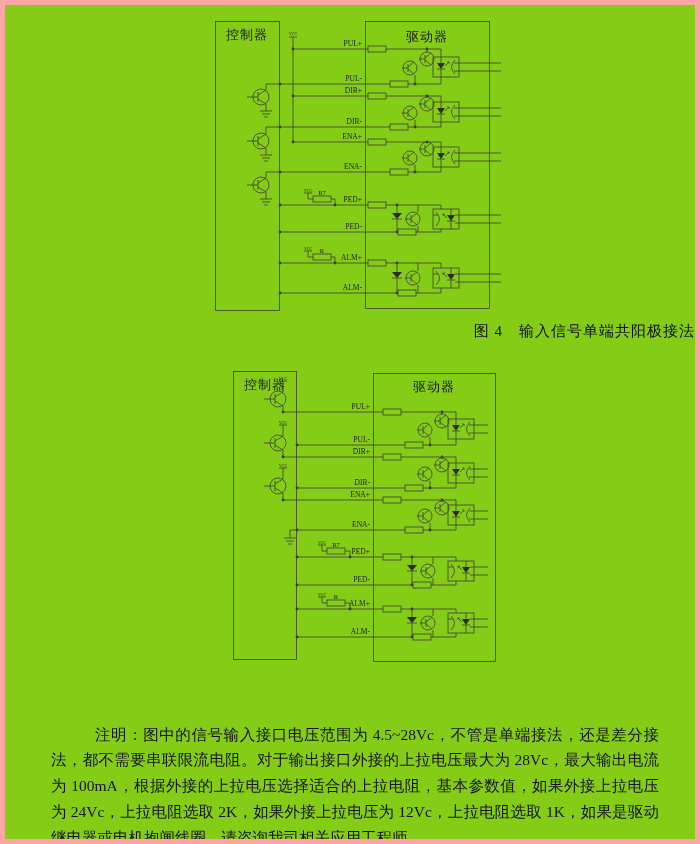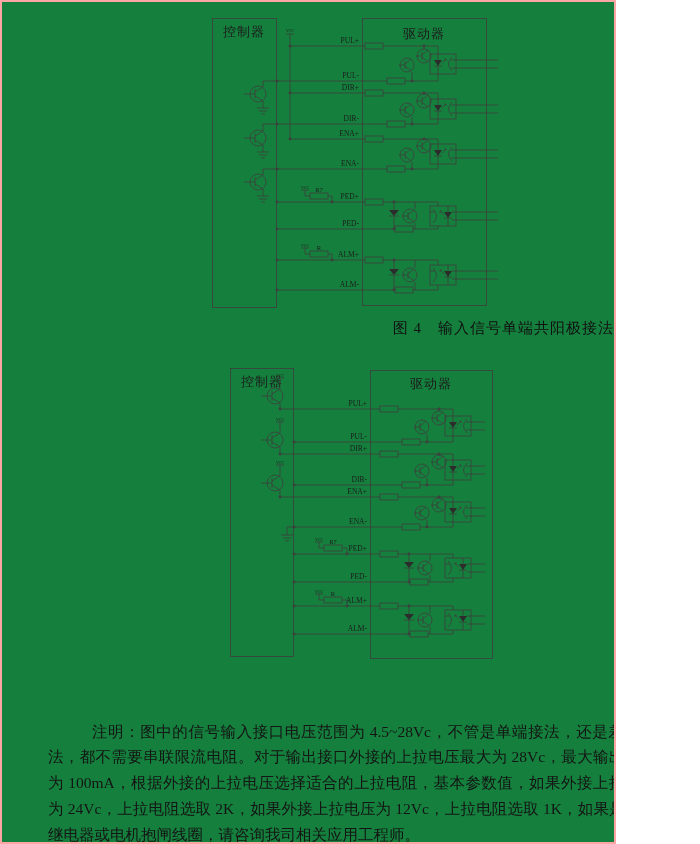--- a/index.html
+++ b/index.html
@@ -1,18 +1,18 @@
 <!DOCTYPE html>
 <html><head>
 <meta charset="utf-8">
 <style>
   html,body{margin:0;padding:0;background:#ffffff;}
   .page{
-    position:relative;width:616px;height:844px;background:#15803d;
-    border:2px solid #fca5a5;box-sizing:border-box;overflow:hidden;
+    position:relative;width:700px;height:844px;background:#84cc16;
+    border:5px solid #fca5a5;box-sizing:border-box;overflow:hidden;
     font-family:"Liberation Serif","DejaVu Serif",serif;
   }
   svg.sch{position:absolute;stroke:#3e3e3e;fill:none;stroke-width:0.8;}
   svg.sch text{fill:#1c1c1c;stroke:none;font-family:"Liberation Serif","DejaVu Serif",serif;}
   svg.sch .dot{fill:#3e3e3e;stroke:none;}
   svg.sch polygon{fill:#2c2c2c;stroke:none;}
   .boxlabel{font-size:13px;letter-spacing:1px;}
   .siglabel{font-size:7.5px;}
   .rlabel{font-size:6.5px;}
   .vcclabel{font-size:4px;}

